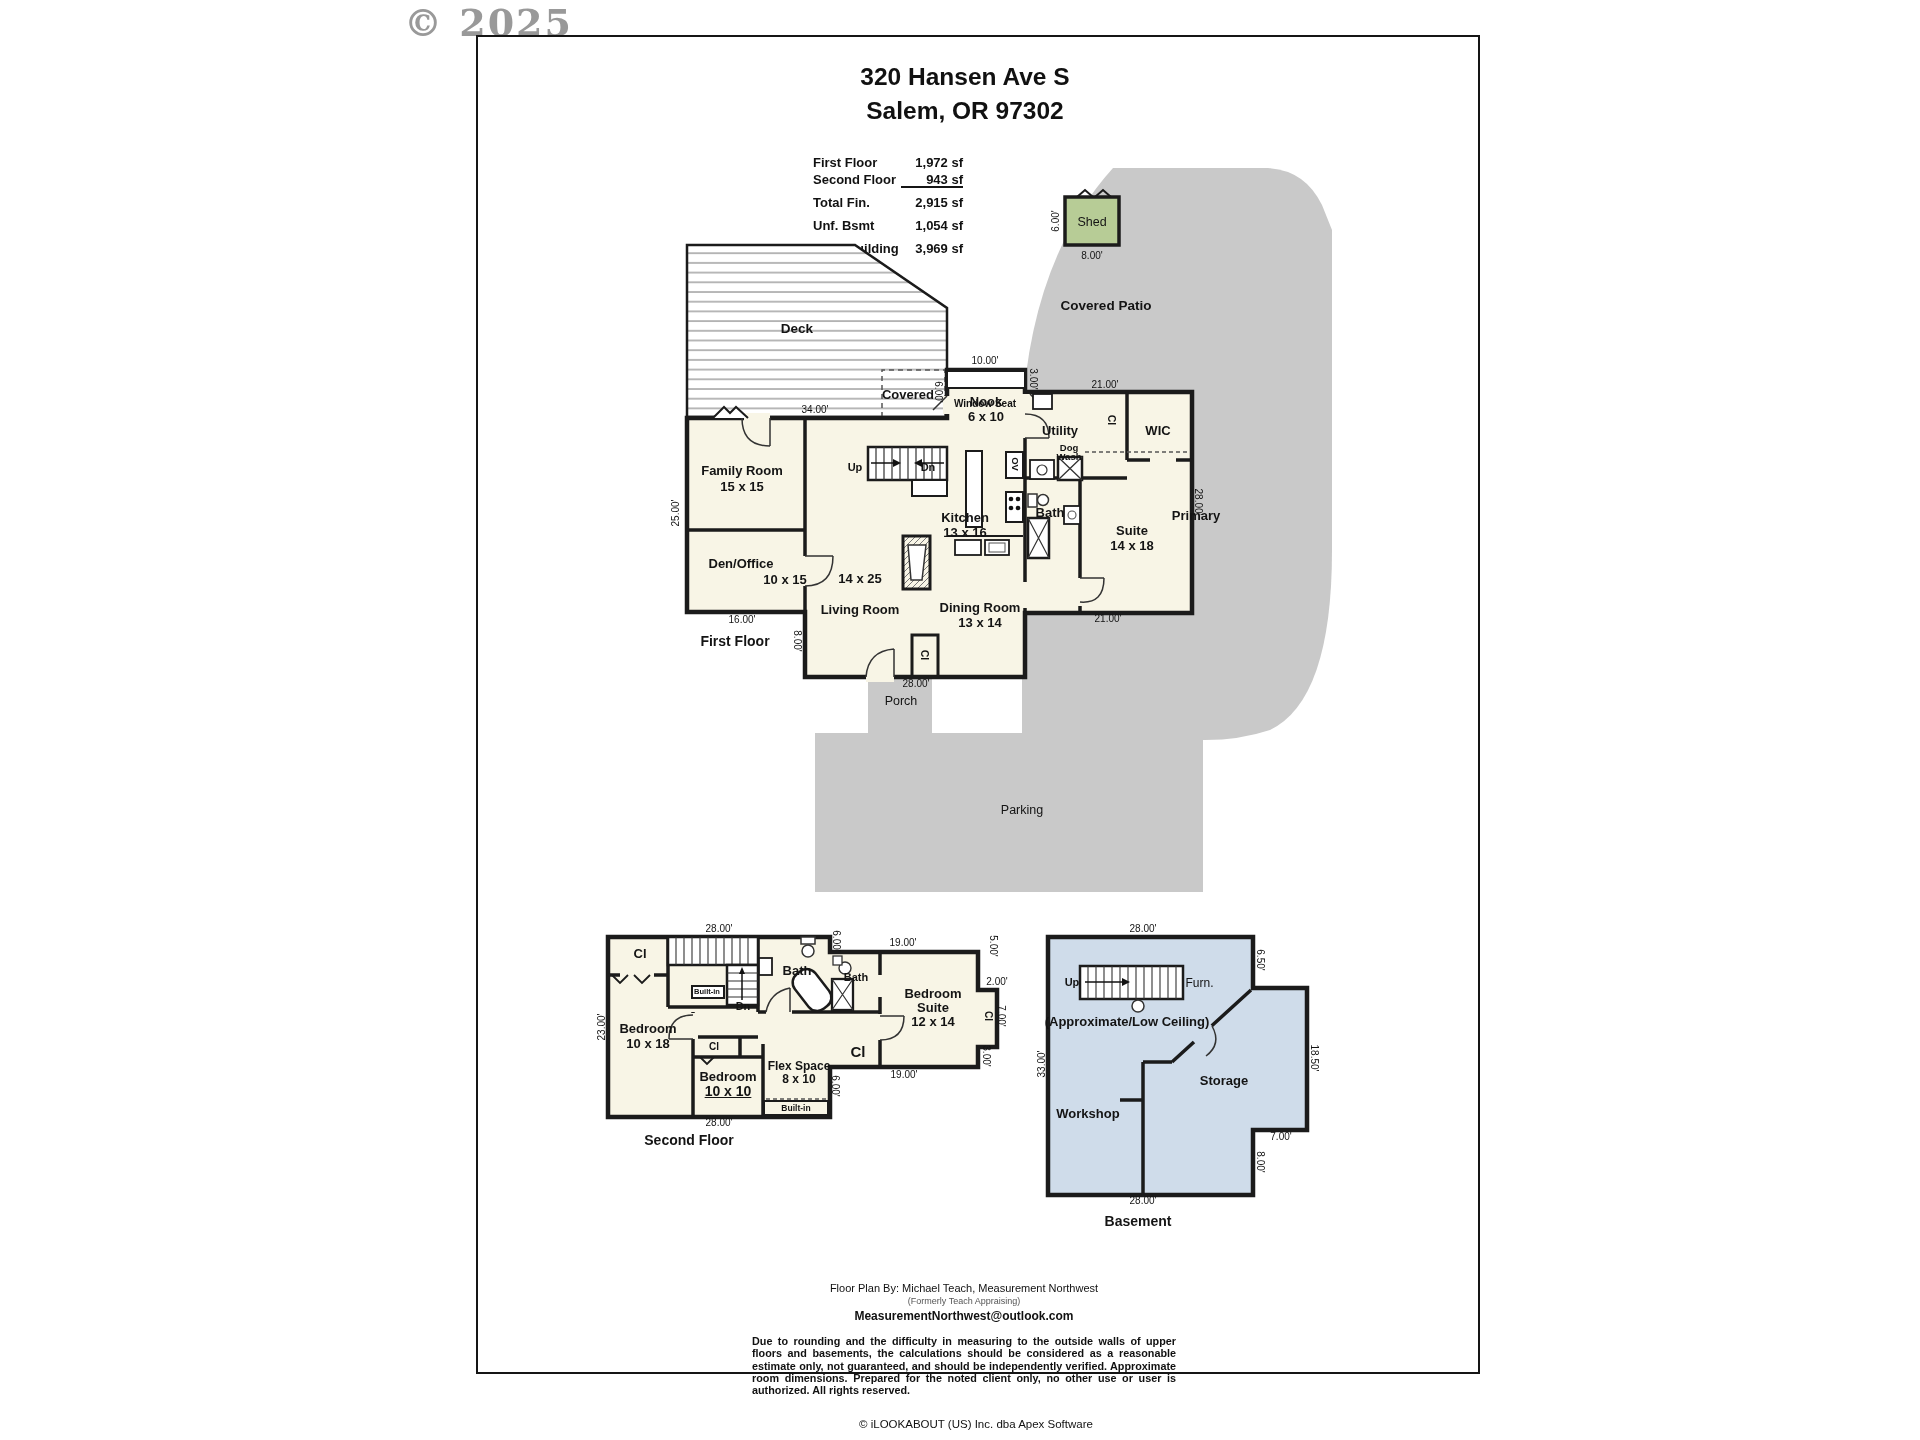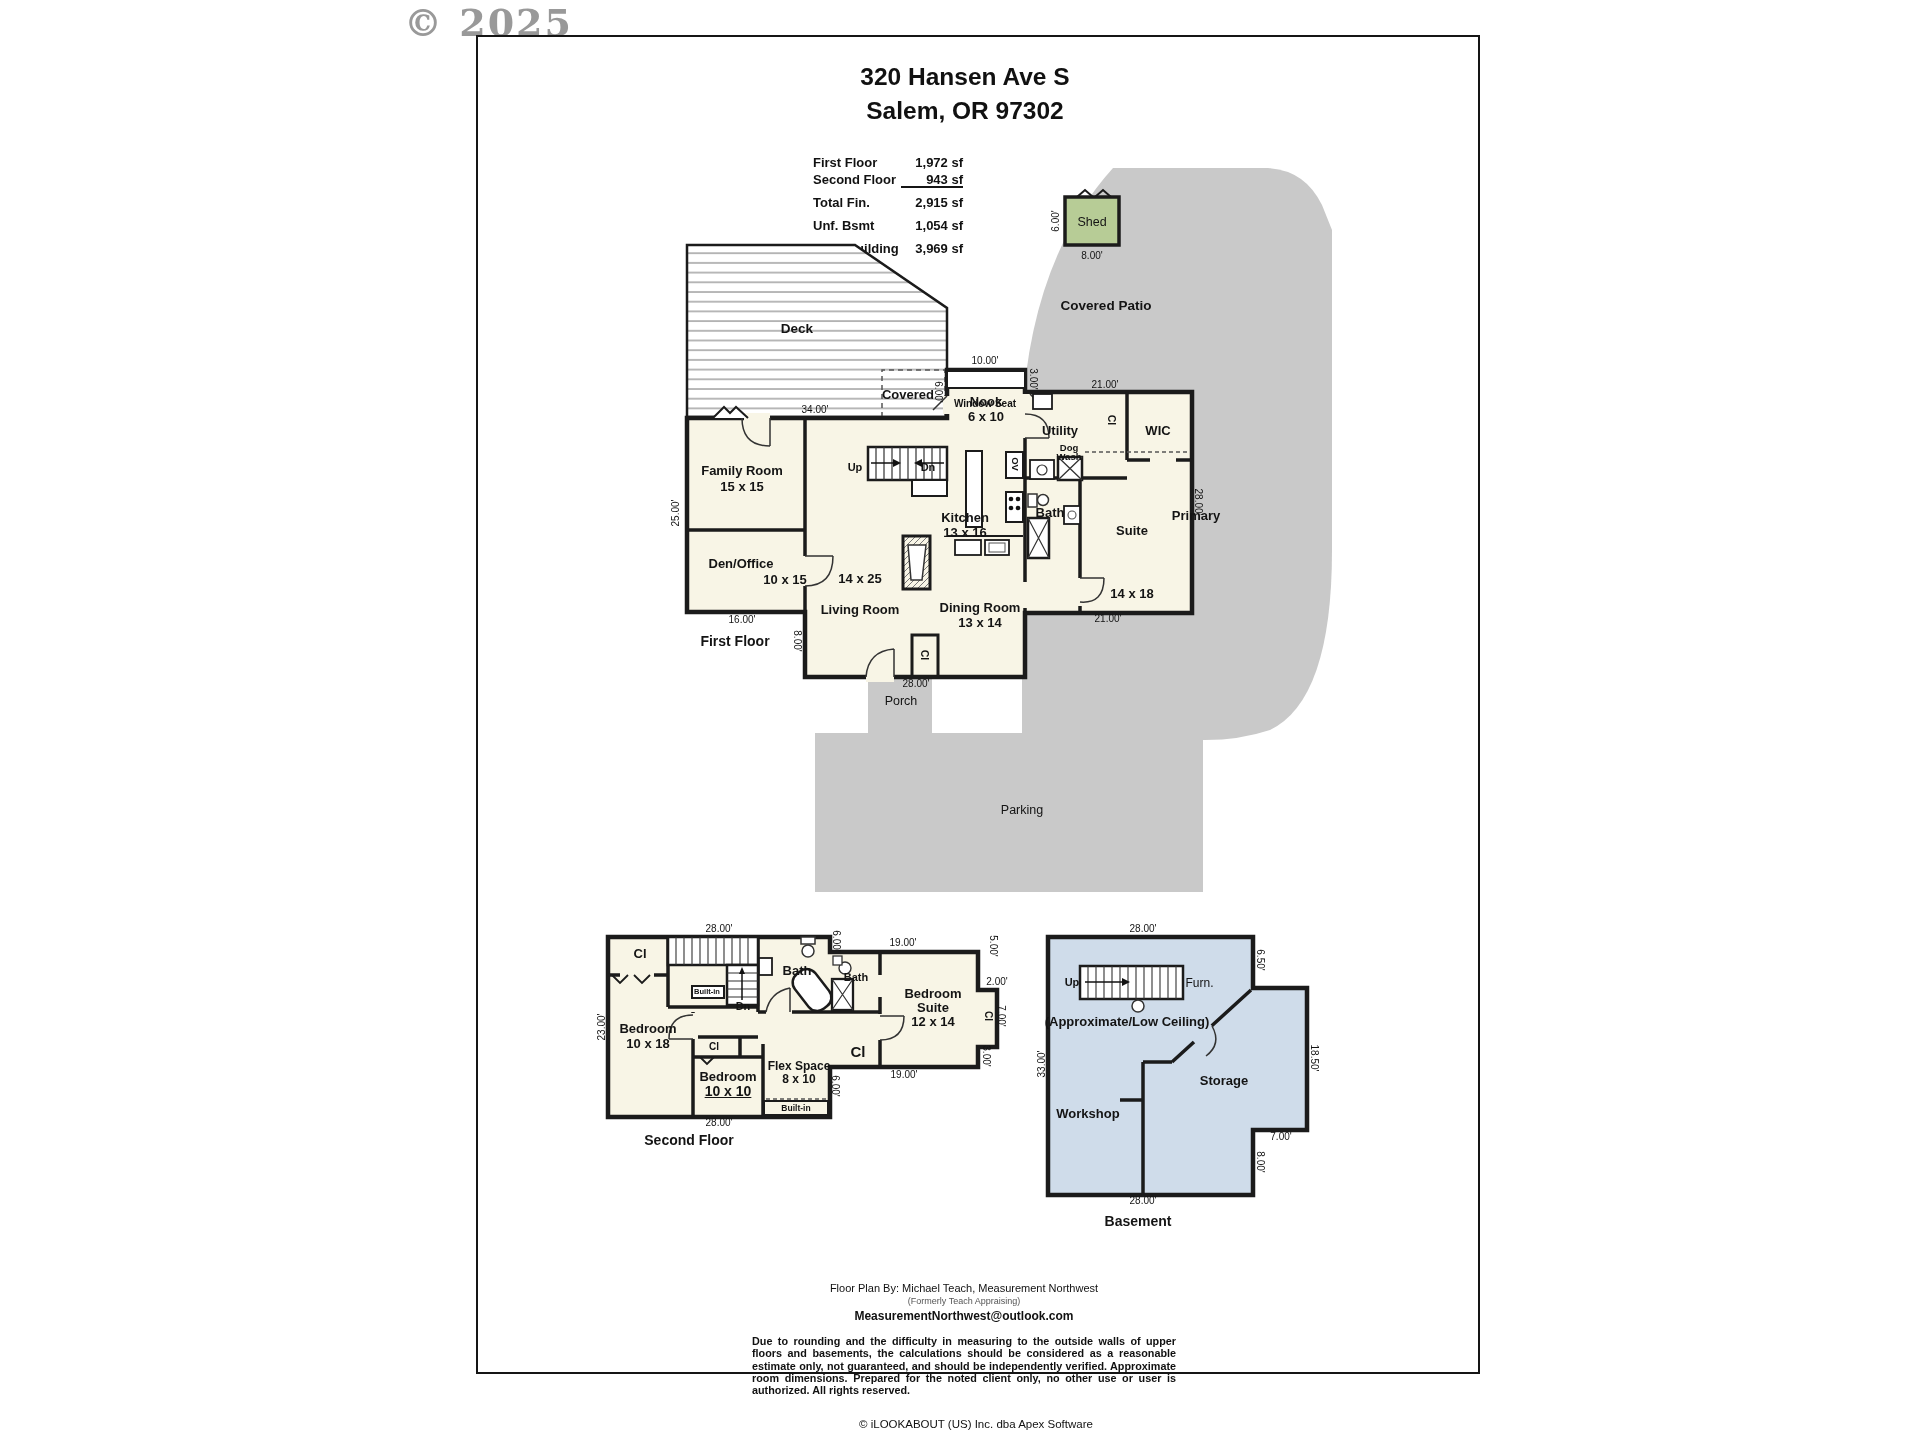--- a/index.html
+++ b/index.html
@@ -232,21 +232,21 @@
       <div class="plan-label" style="left: 855px; top: 467px; font-size: 11px; font-weight: bold; transform: translate(-50%, -50%);">Up</div>
       <div class="plan-label" style="left: 928px; top: 467px; font-size: 11px; font-weight: bold; transform: translate(-50%, -50%);">Dn</div>
       <div class="plan-label" style="left: 742px; top: 470px; font-size: 13px; font-weight: bold; transform: translate(-50%, -50%);">Family Room</div>
       <div class="plan-label" style="left: 742px; top: 486px; font-size: 13px; font-weight: bold; transform: translate(-50%, -50%);">15 x 15</div>
       <div class="plan-label" style="left: 676px; top: 513px; font-size: 10px; transform: translate(-50%, -50%) rotate(-90deg);">25.00'</div>
       <div class="plan-label" style="left: 965px; top: 517px; font-size: 13px; font-weight: bold; transform: translate(-50%, -50%);">Kitchen</div>
       <div class="plan-label" style="left: 965px; top: 532px; font-size: 13px; font-weight: bold; transform: translate(-50%, -50%);">13 x 16</div>
       <div class="plan-label" style="left: 1050px; top: 512px; font-size: 13px; font-weight: bold; transform: translate(-50%, -50%);">Bath</div>
       <div class="plan-label" style="left: 1196px; top: 515px; font-size: 13px; font-weight: bold; transform: translate(-50%, -50%);">Primary</div>
       <div class="plan-label" style="left: 1132px; top: 530px; font-size: 13px; font-weight: bold; transform: translate(-50%, -50%);">Suite</div>
-      <div class="plan-label" style="left: 1132px; top: 545px; font-size: 13px; font-weight: bold; transform: translate(-50%, -50%); margin-top: 48px;">14 x 18</div>
+      <div class="plan-label" style="left: 1132px; top: 545px; font-size: 13px; font-weight: bold; transform: translate(-50%, -50%);">14 x 18</div>
       <div class="plan-label" style="left: 1198px; top: 502px; font-size: 10px; transform: translate(-50%, -50%) rotate(90deg);">28.00'</div>
       <div class="plan-label" style="left: 741px; top: 563px; font-size: 13px; font-weight: bold; transform: translate(-50%, -50%);">Den/Office</div>
       <div class="plan-label" style="left: 741px; top: 579px; font-size: 13px; font-weight: bold; transform: translate(-50%, -50%); margin-left: 44px;">10 x 15</div>
       <div class="plan-label" style="left: 860px; top: 561px; font-size: 13px; font-weight: bold; transform: translate(-50%, -50%); margin-top: 48px;">Living Room</div>
       <div class="plan-label" style="left: 860px; top: 578px; font-size: 13px; font-weight: bold; transform: translate(-50%, -50%);">14 x 25</div>
       <div class="plan-label" style="left: 980px; top: 607px; font-size: 13px; font-weight: bold; transform: translate(-50%, -50%);">Dining Room</div>
       <div class="plan-label" style="left: 980px; top: 622px; font-size: 13px; font-weight: bold; transform: translate(-50%, -50%);">13 x 14</div>
       <div class="plan-label" style="left: 742px; top: 620px; font-size: 10px; transform: translate(-50%, -50%);">16.00'</div>
       <div class="plan-label" style="left: 735px; top: 641px; font-size: 14px; font-weight: bold; transform: translate(-50%, -50%);">First Floor</div>
       <div class="plan-label" style="left: 797px; top: 641px; font-size: 10px; transform: translate(-50%, -50%) rotate(90deg);">8.00'</div>

